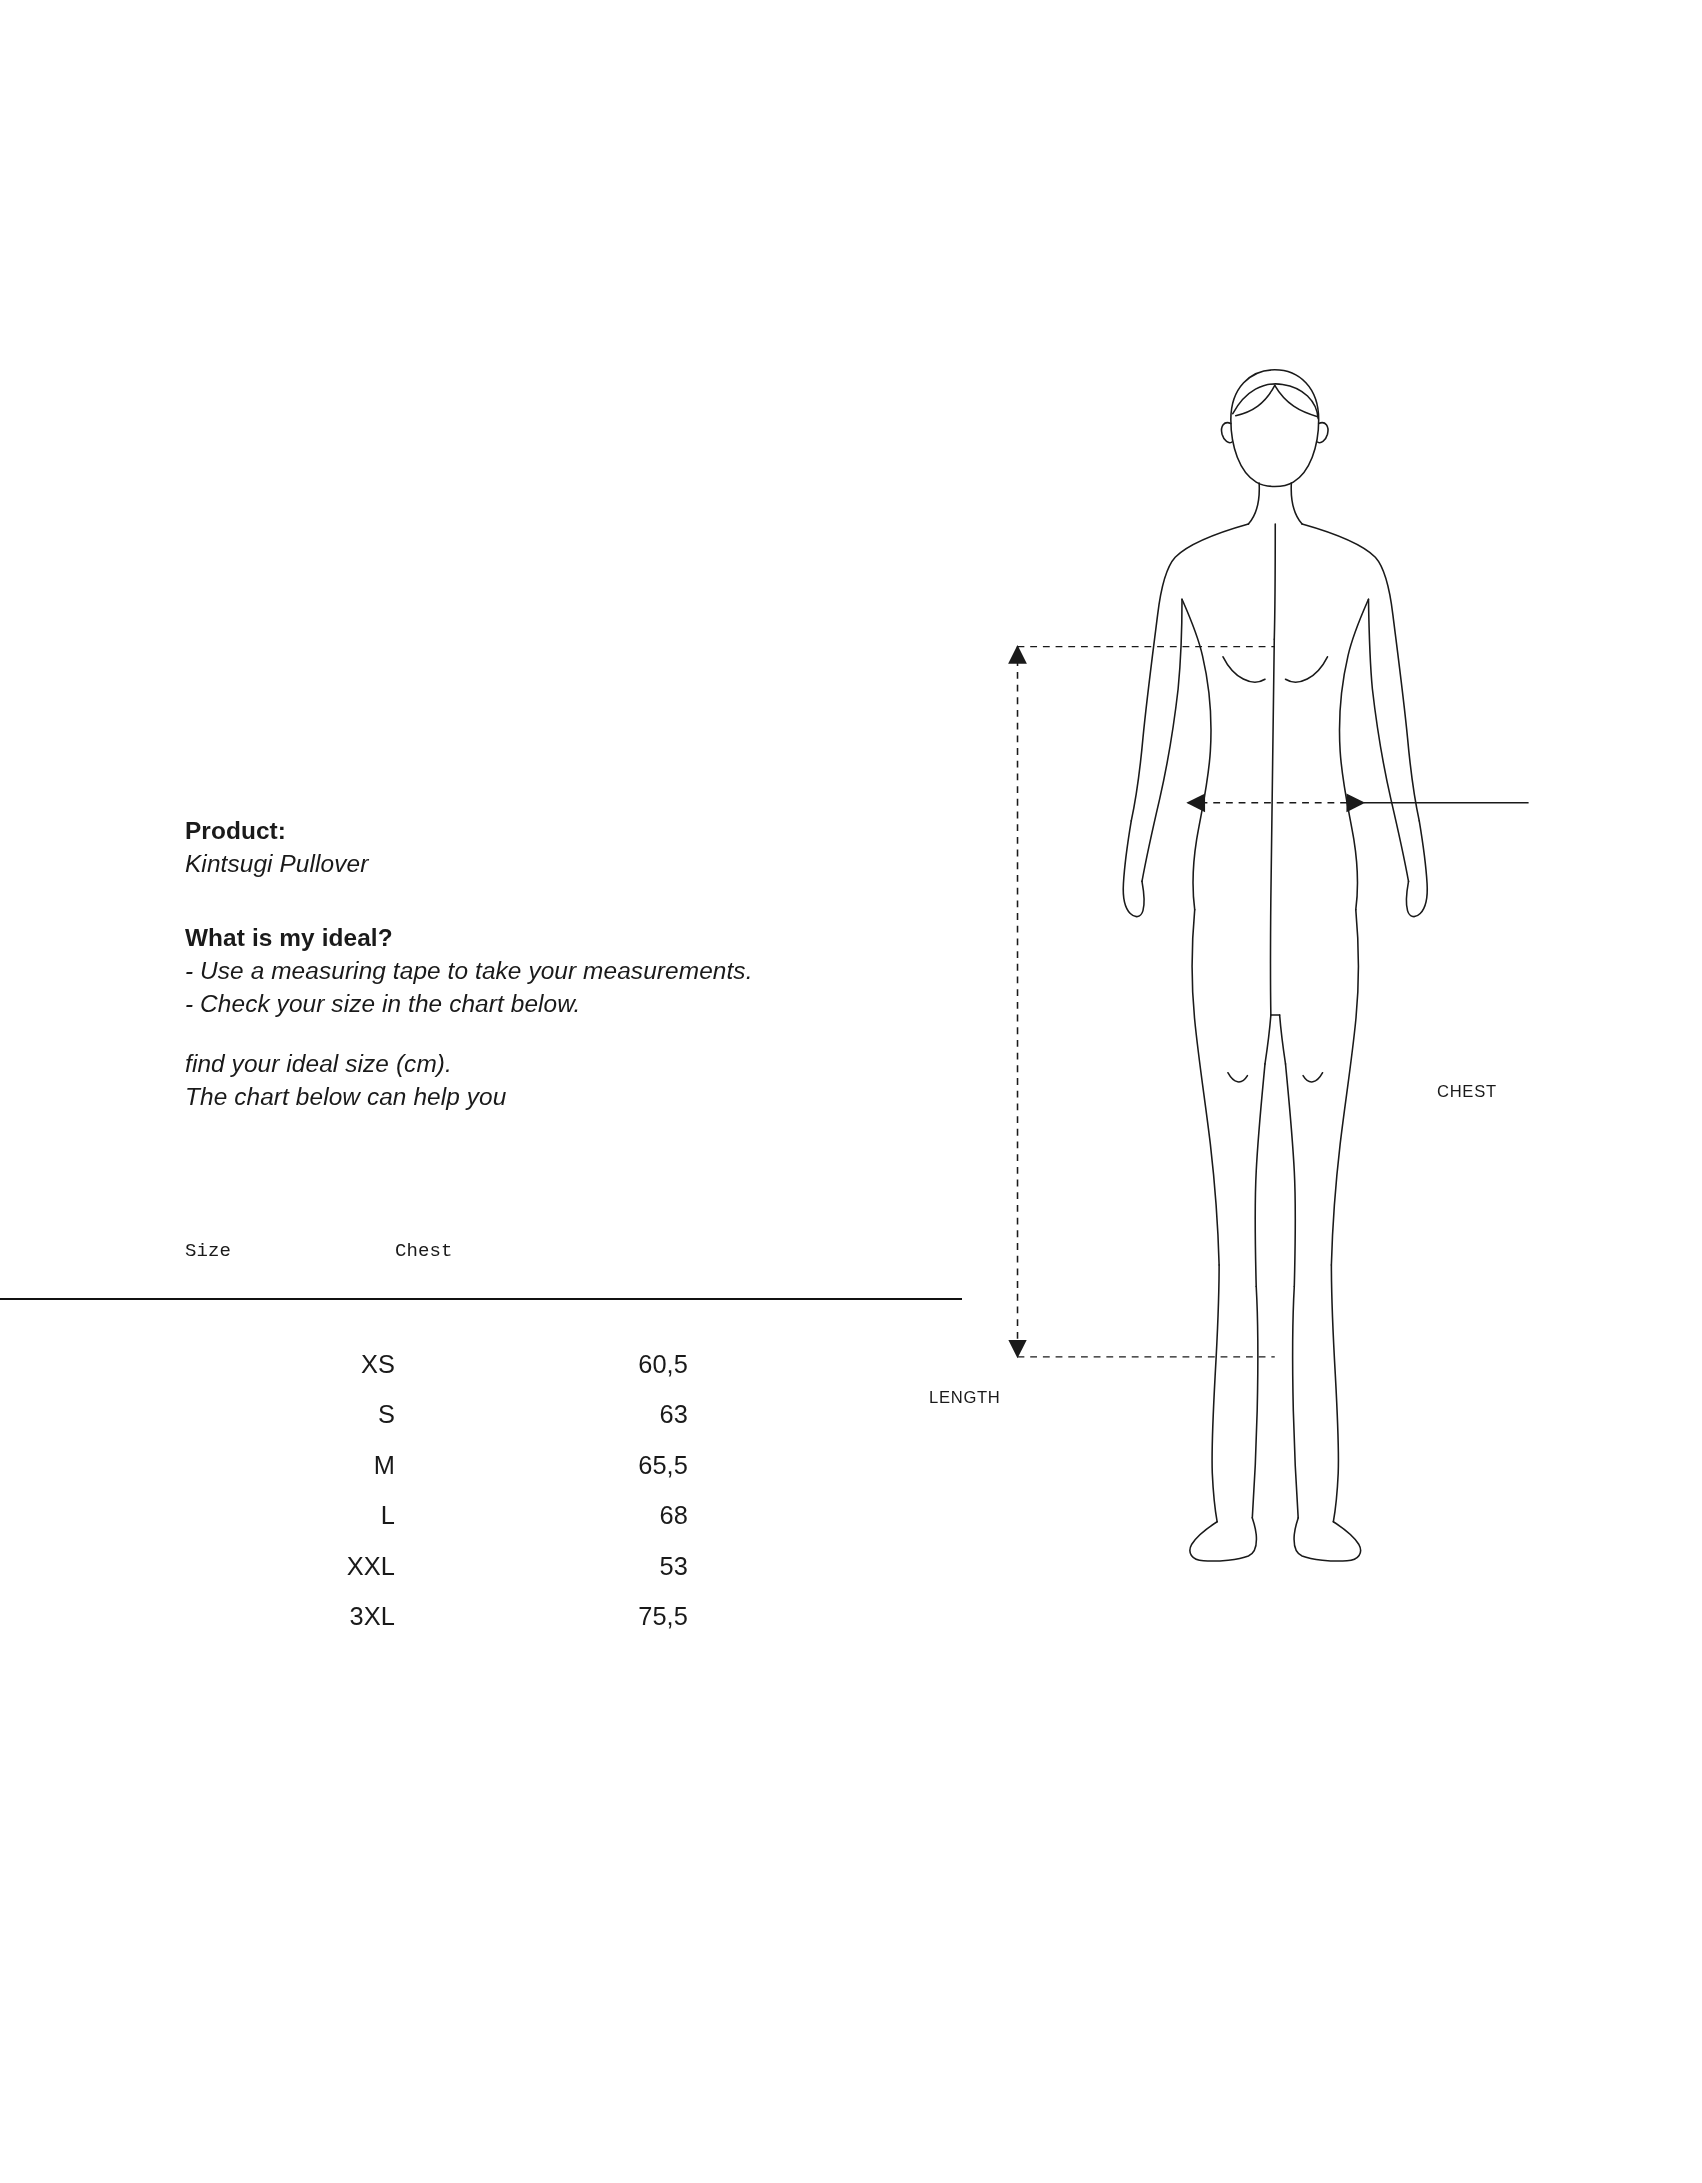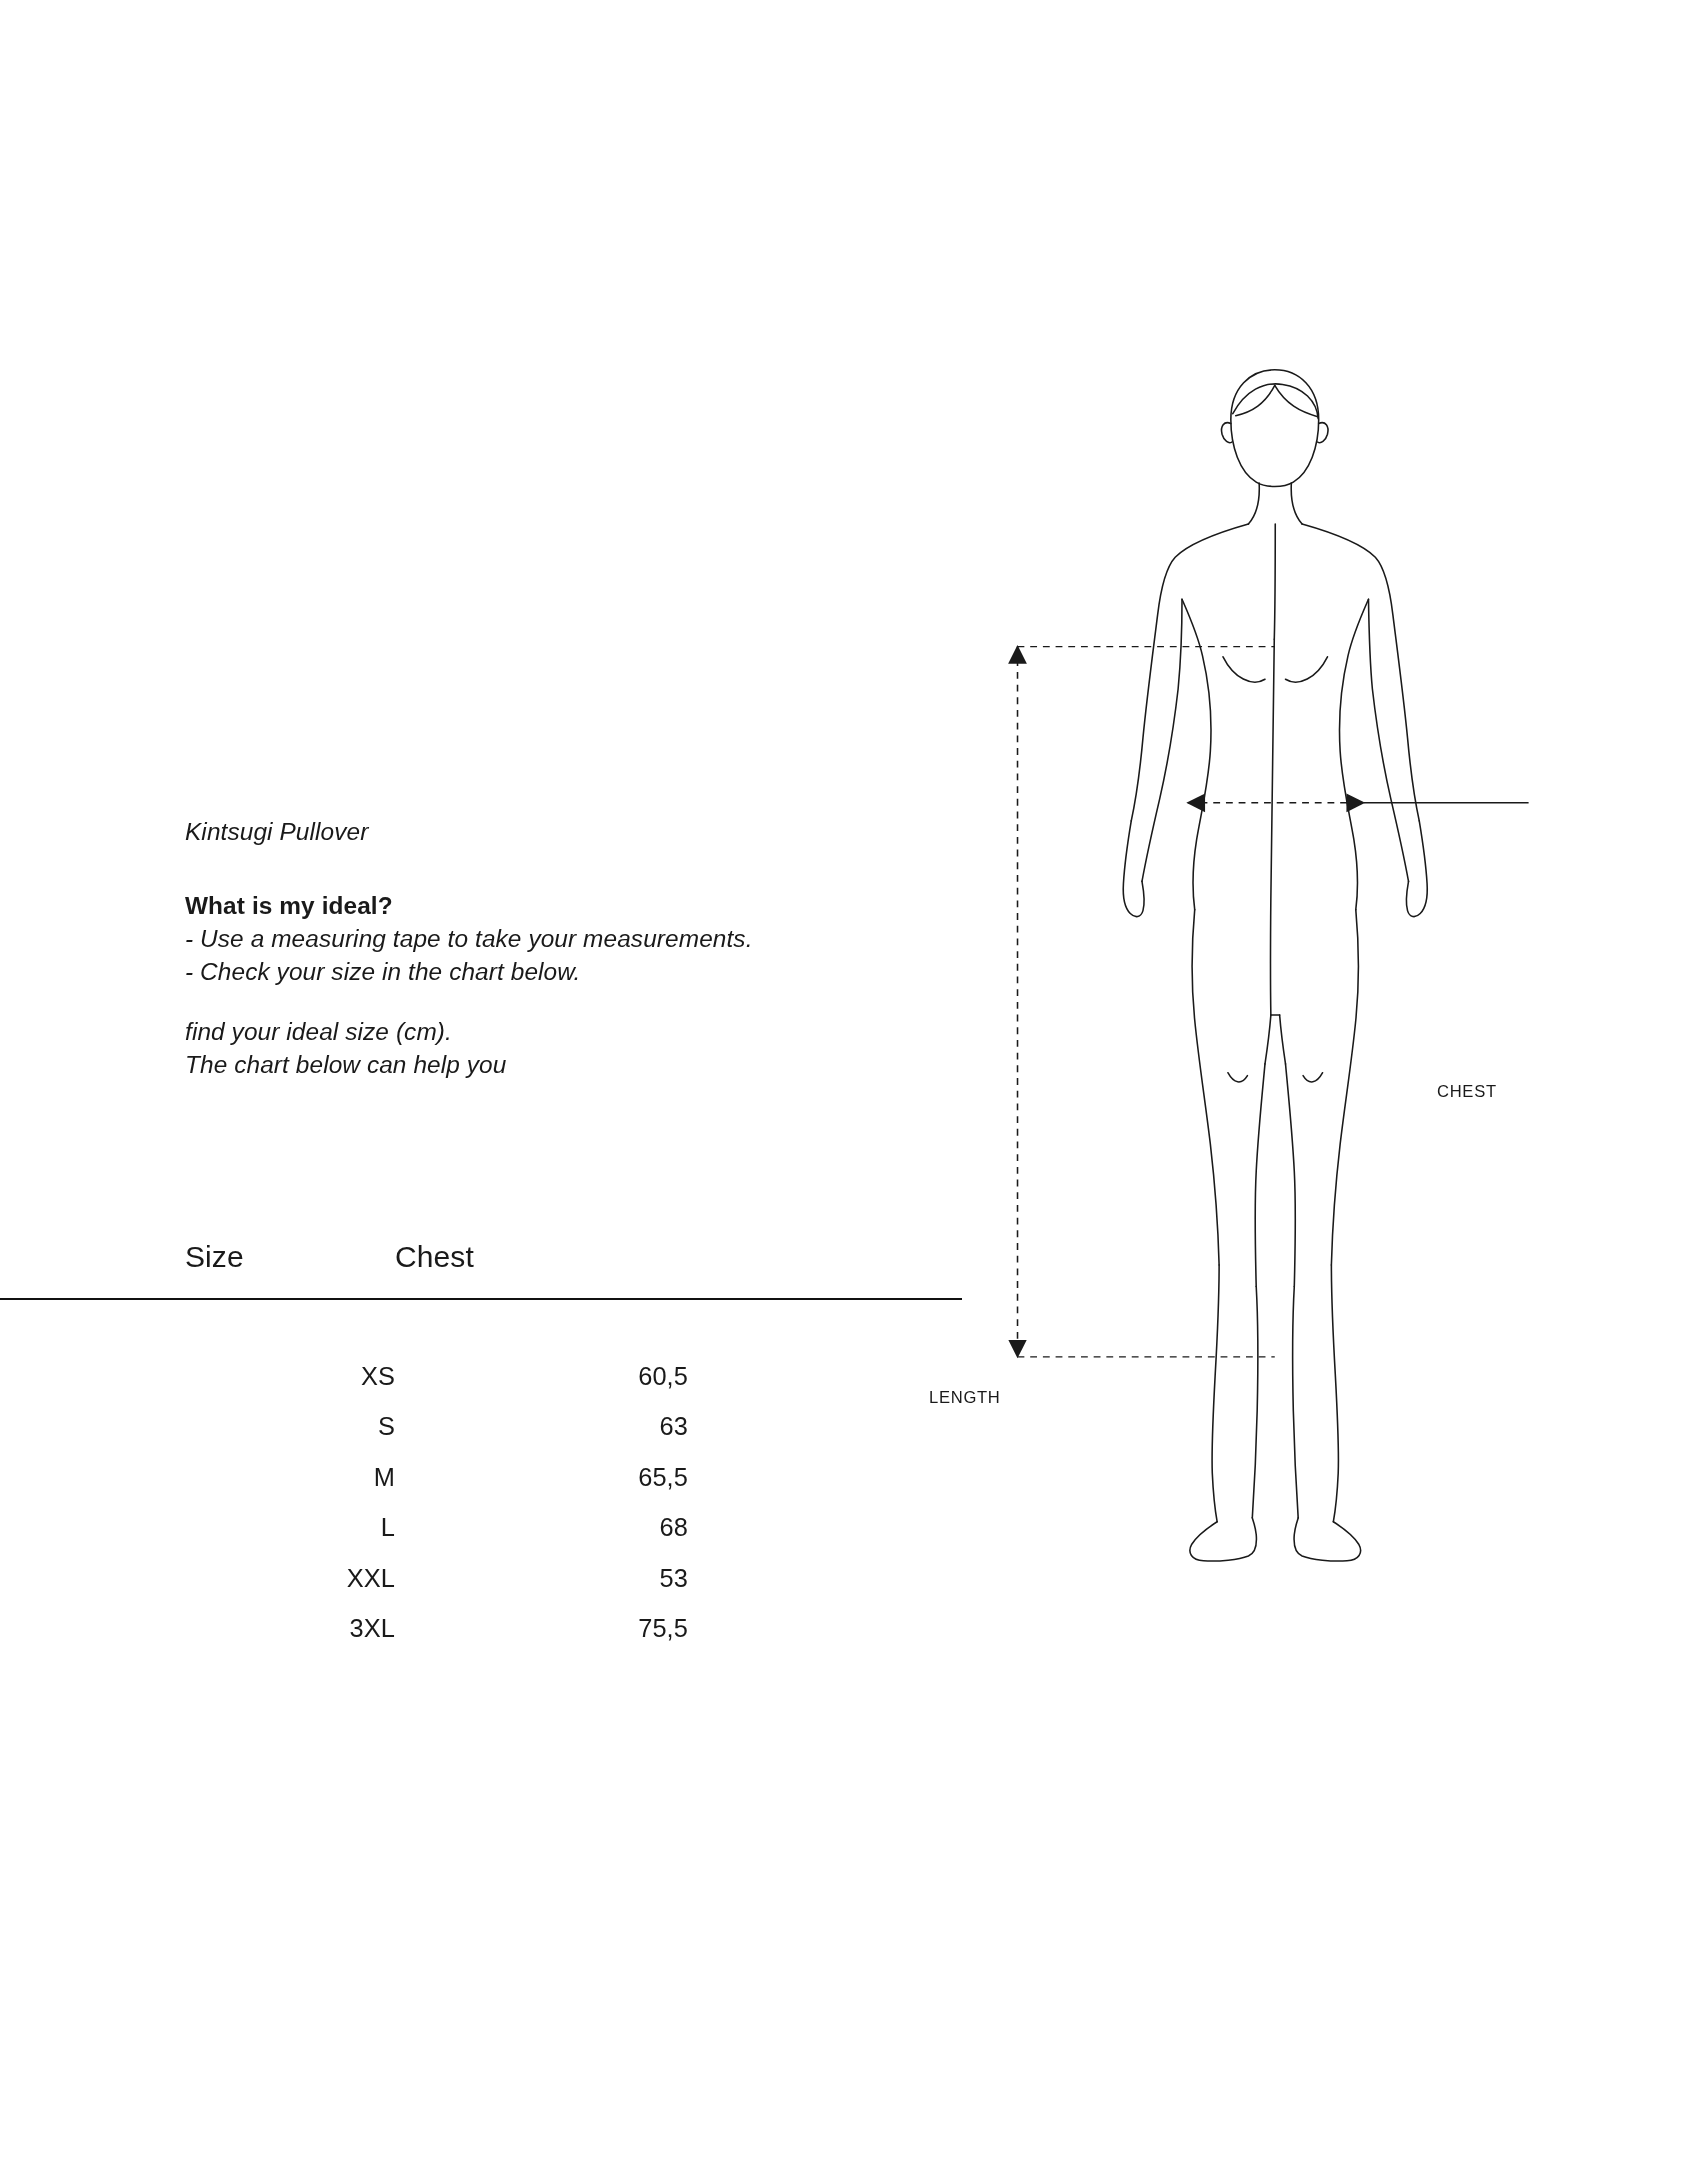--- a/index.html
+++ b/index.html
@@ -41,22 +41,23 @@
 
   
   .size-table {
     position: absolute;
     left: 185px;
     top: 1240px;
     width: 781px;
   }
   .table-head-row {
     display: flex;
-    font-size: 30px;
-    letter-spacing: 0.1px;
+    font-size: 19px;
+    letter-spacing: 0.1px;
+    font-family: Liberation Mono, monospace;
   }
   .col-size { width: 210px; }
   .col-chest { width: 293px; }
   .table-rule {
     position: absolute;
     left: -185px;
     top: 58px;
     width: 962px;
     height: 1.5px;
     background: #111111;
@@ -91,20 +92,21 @@
     font-size: 16.6px;
     letter-spacing: 0.7px;
   }
   .label-chest { left: 548px; top: 721px; }
   .label-length { left: 40px; top: 1027px; }
 </style>
 </head>
 <body>
 
 <div class="info-block">
+  <div class="info-heading">Product:</div>
   <div class="info-line">Kintsugi Pullover</div>
 
   <div class="gap-lg"></div>
 
   <div class="info-heading">What is my ideal?</div>
   <div class="info-line">- Use a measuring tape to take your measurements.</div>
   <div class="info-line">- Check your size in the chart below.</div>
 
   <div class="gap-md"></div>
 

